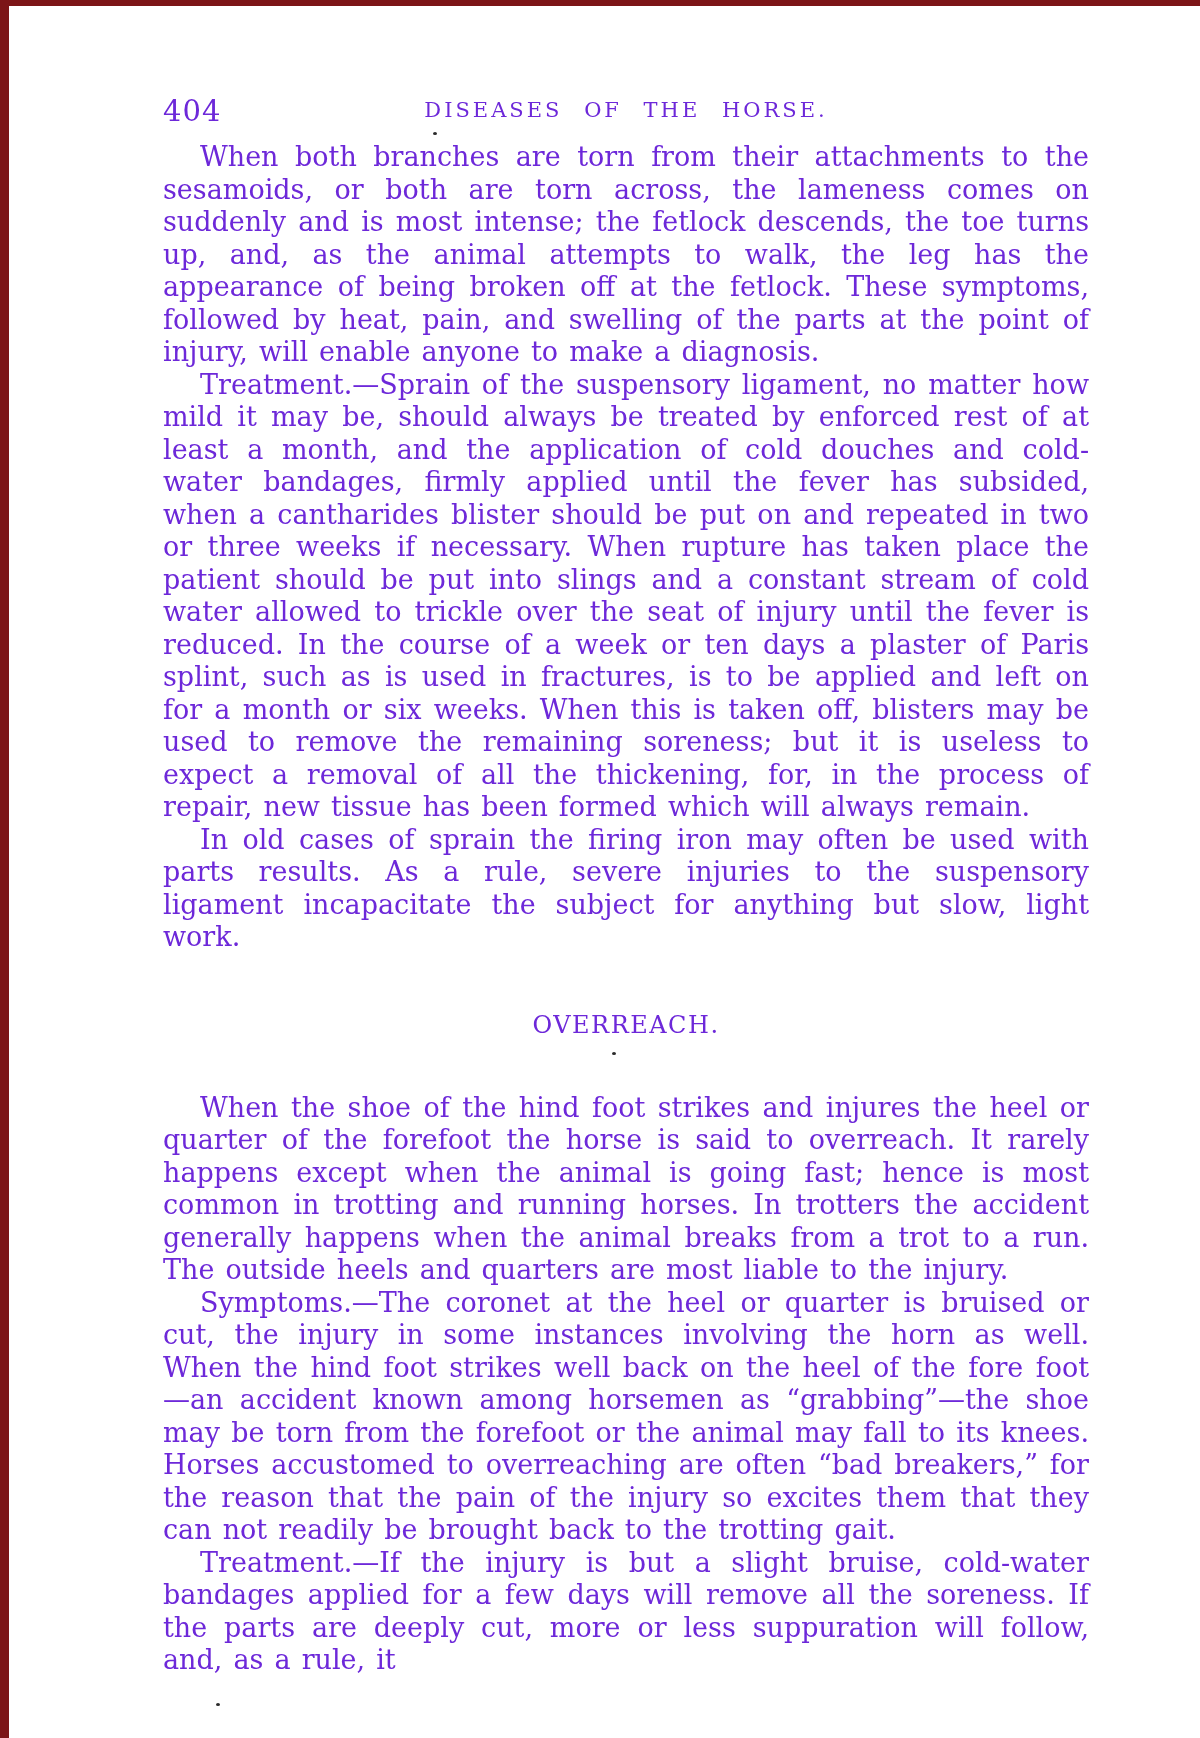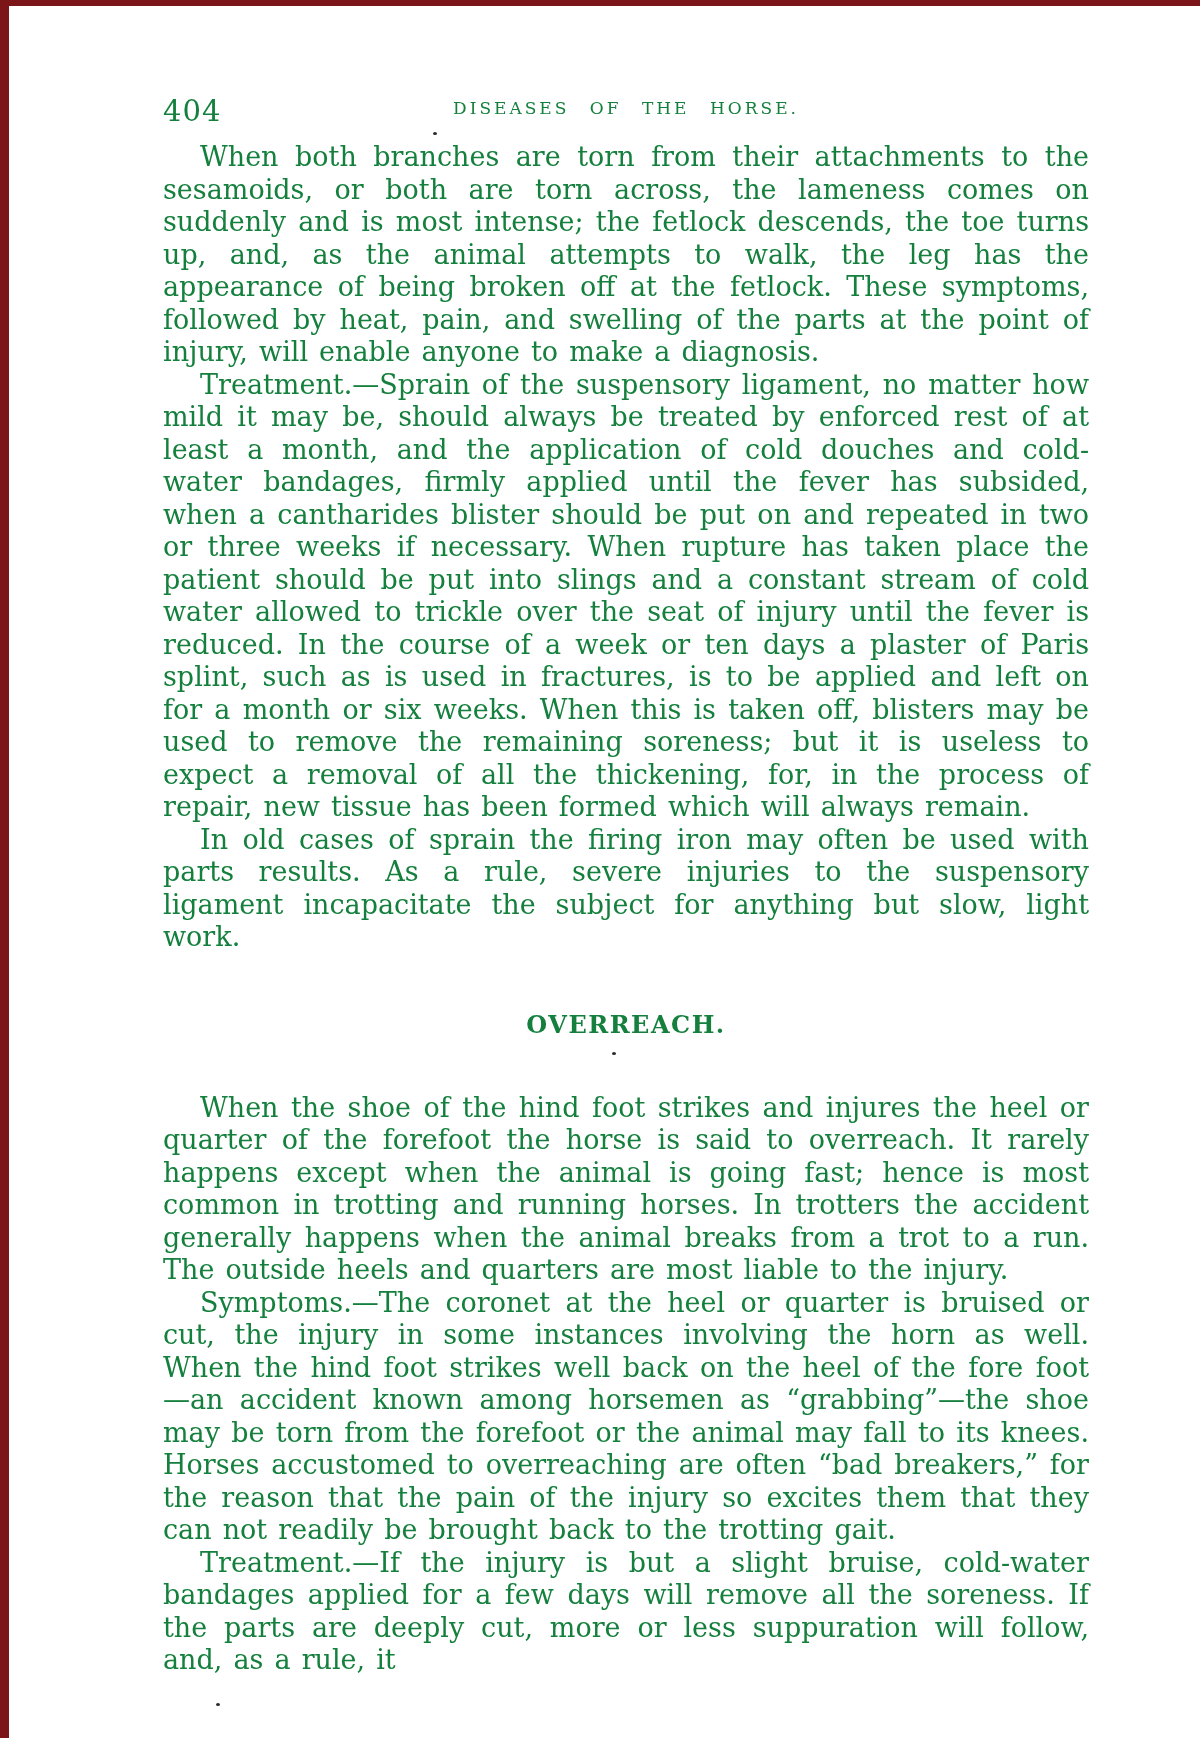--- a/index.html
+++ b/index.html
@@ -6,21 +6,21 @@
     margin: 0;
     padding: 0;
     background: #ffffff;
   }
   .scan {
     position: relative;
     width: 1200px;
     height: 1738px;
     background: #ffffff;
     font-family: "DejaVu Serif", "Liberation Serif", serif;
-    color: #15803d;
+    color: #6d28d9;
     overflow: hidden;
   }
   .edge-left {
     position: absolute;
     left: 0; top: 0;
     width: 9px; height: 1738px;
     background: #7c1517;
   }
   .edge-top {
     position: absolute;
@@ -39,21 +39,21 @@
     position: absolute;
     left: 0; top: 0;
     font-size: 29px;
     letter-spacing: 1px;
   }
   .runhead {
     position: absolute;
     left: 0; right: 0;
     top: 4px;
     text-align: center;
-    font-size: 17px;
+    font-size: 21px;
     letter-spacing: 3px;
     word-spacing: 12px;
   }
   .content {
     position: absolute;
     top: 141px;
     left: 163px;
     width: 926px;
     font-size: 27px;
     line-height: 32.5px;
@@ -65,21 +65,21 @@
   .content p {
     margin: 0;
   }
   .content p.indent {
     text-indent: 37px;
   }
   .section-heading {
     margin: 56px 0 52px 0;
     text-align: center;
     font-size: 24px;
-    font-weight: bold;
+    font-weight: normal;
     letter-spacing: 1.5px;
     line-height: 30px;
   }
   .lead {
   }
   .speck {
     position: absolute;
     background: #2a2a2a;
     border-radius: 50%;
   }

